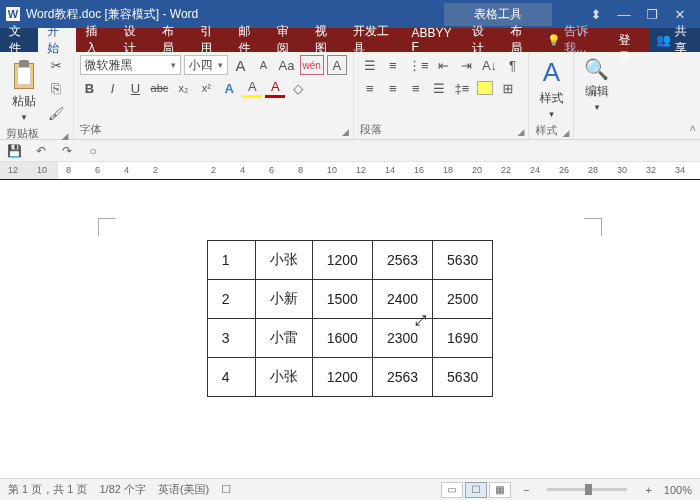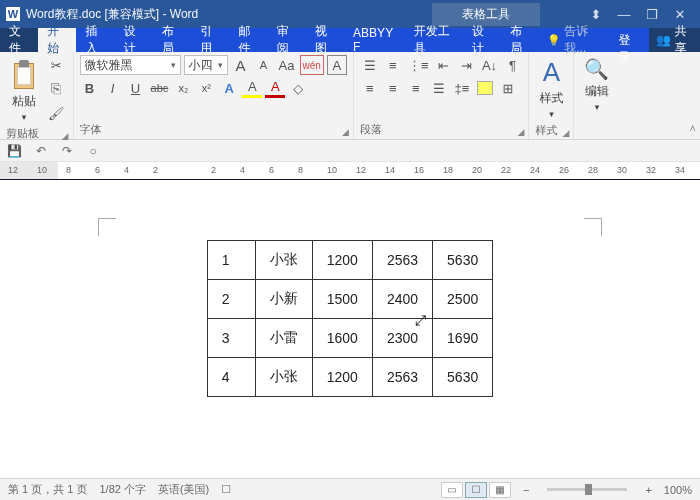--- a/index.html
+++ b/index.html
@@ -1,23 +1,23 @@
 <!DOCTYPE html>
 <html><head>
 <meta charset="utf-8">
 <style>
 *{box-sizing:border-box;margin:0;padding:0;font-family:"Microsoft YaHei",sans-serif}
 body{background:#fff;width:700px;height:500px;overflow:hidden;font-size:12px;color:#444}
 .titlebar{height:28px;background:linear-gradient(#2a579a,#2a579a);display:flex;align-items:center;color:#fff;padding:0 6px}
 .titlebar .wicon{width:14px;height:14px;background:#fff;color:#2a579a;font-weight:bold;text-align:center;line-height:14px;font-size:11px;margin-right:6px}
 .titlebar .title{flex:0 0 auto;font-size:12px;opacity:.95}
 .titlebar .spacer{flex:1}
-.titlebar .context{background:#4a6fa0;padding:3px 30px;font-size:12px;margin-right:42px}
+.titlebar .context{background:#4a6fa0;padding:3px 30px;font-size:12px;margin-right:30px}
 .titlebar .winbtn{width:28px;text-align:center;font-size:13px;opacity:.8}
-.tabs{height:24px;background:#1d4ed8;display:flex;align-items:stretch;color:#fff;font-size:12px}
+.tabs{height:24px;background:#7f1d1d;display:flex;align-items:stretch;color:#fff;font-size:12px}
 .tabs .tab{padding:4px 9px;cursor:pointer;display:flex;align-items:center}
 .tabs .tab.file{background:#1e3e6e}
 .tabs .tab.active{background:#f3f3f3;color:#2a579a}
 .tabs .tell{color:#b8c6dd;padding:4px 8px;display:flex;align-items:center;gap:3px}
 .tabs .tell .bulb{font-size:11px}
 .tabs .spacer{flex:1}
 .tabs .signin{padding:4px 10px}
 .tabs .share{background:#1e3e6e;padding:4px 8px;display:flex;align-items:center;gap:3px}
 .ribbon{height:88px;background:#f3f3f3;border-bottom:1px solid #d4d4d4;display:flex}
 .group{border-right:1px solid #e1e1e1;padding:3px 6px 0;display:flex;flex-direction:column;justify-content:space-between}
@@ -77,22 +77,22 @@
 <div class="tabs">
   <div class="tab file">文件</div>
   <div class="tab active">开始</div>
   <div class="tab">插入</div>
   <div class="tab">设计</div>
   <div class="tab">布局</div>
   <div class="tab">引用</div>
   <div class="tab">邮件</div>
   <div class="tab">审阅</div>
   <div class="tab">视图</div>
+  <div class="tab">开发工具</div>
   <div class="tab">ABBYY F</div>
-  <div class="tab">开发工具</div>
   <div class="tab">设计</div>
   <div class="tab">布局</div>
   <div class="tell">
       <span class="bulb">💡</span>
       <span>告诉我...</span>
     </div>
   <div class="spacer"></div>
   <div class="signin">登录</div>
   <div class="share">
       <span>👥</span>

